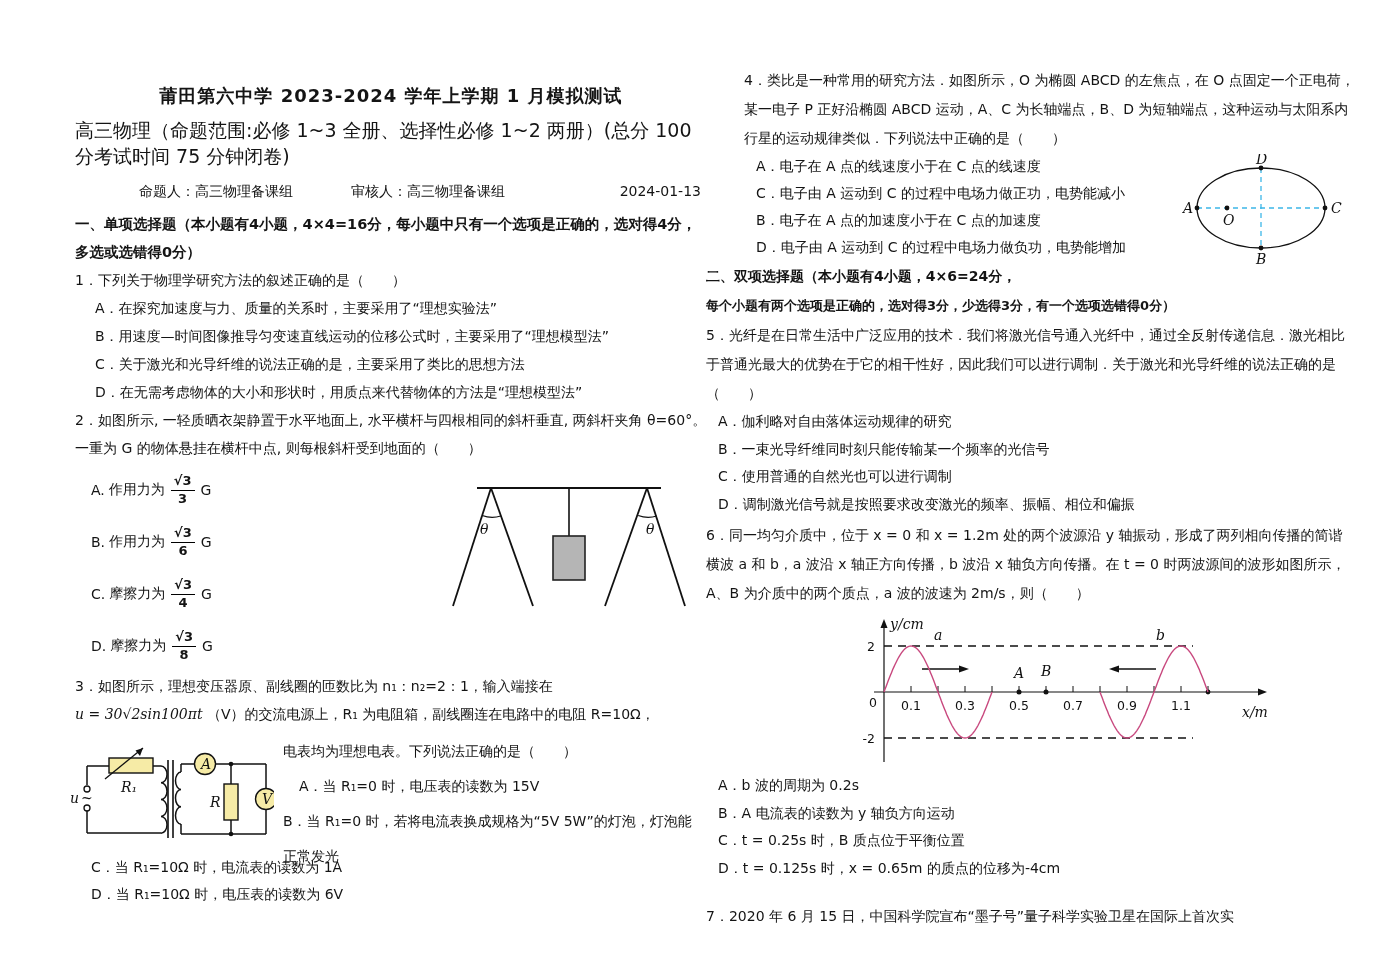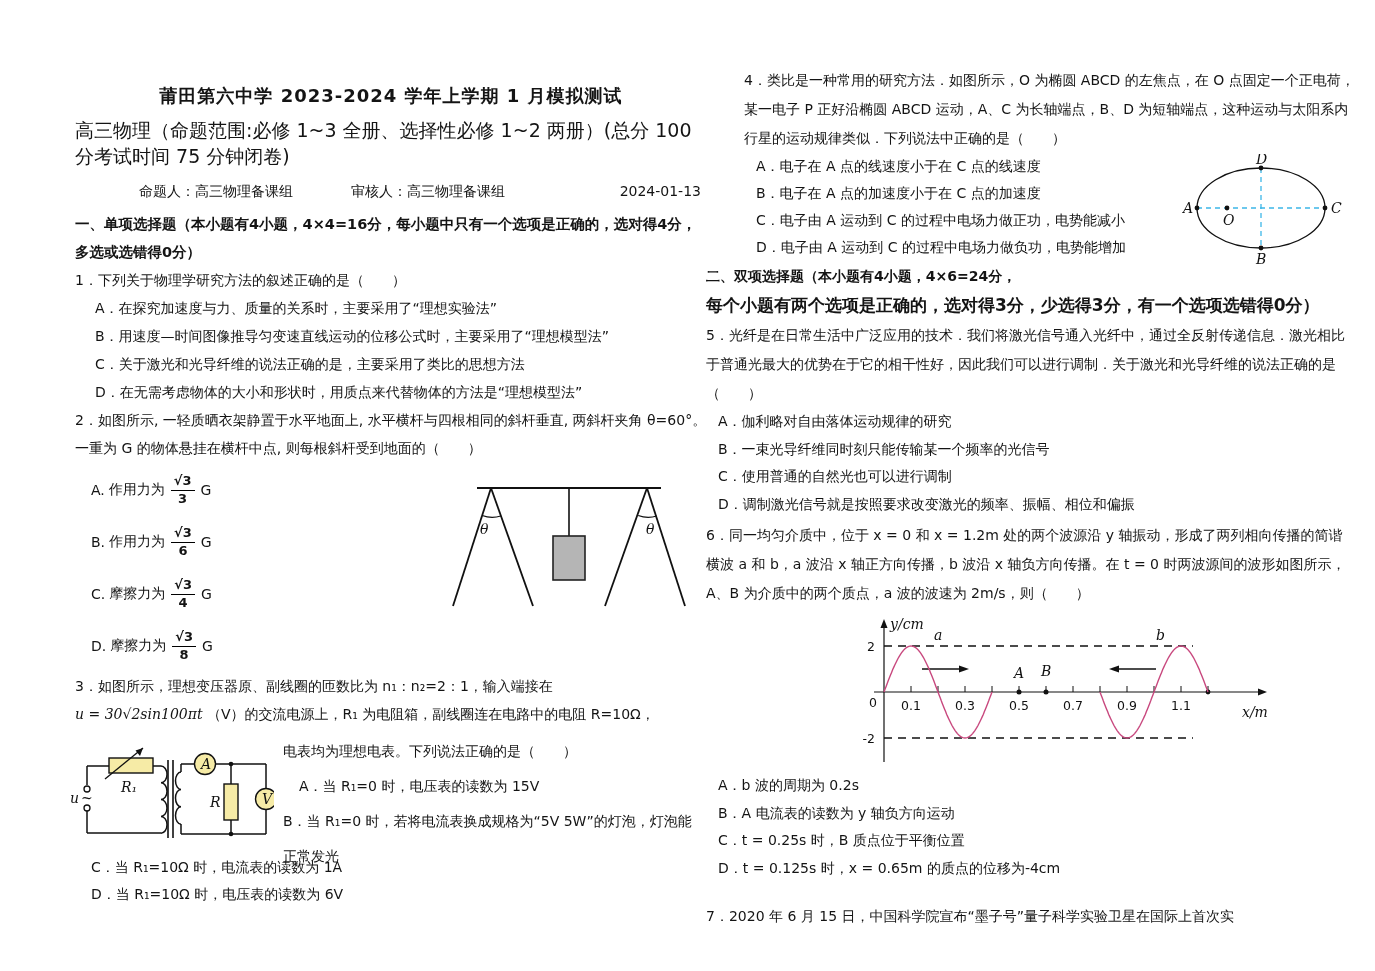--- a/index.html
+++ b/index.html
@@ -173,22 +173,22 @@
     </div>
     <p class="opt" style="text-indent:16px;line-height:27px;">C．当 R₁=10Ω 时，电流表的读数为 1A</p>
     <p class="opt" style="text-indent:16px;line-height:27px;">D．当 R₁=10Ω 时，电压表的读数为 6V</p>
   </div>
 
   <div class="col-right">
     <div class="q4wrap">
       <p class="stem">4．类比是一种常用的研究方法．如图所示，O 为椭圆 ABCD 的左焦点，在 O 点固定一个正电荷，某一电子 P 正好沿椭圆 ABCD 运动，A、C 为长轴端点，B、D 为短轴端点，这种运动与太阳系内行星的运动规律类似．下列说法中正确的是（　　）</p>
       <div class="q4opts">
         <p class="opt">A．电子在 A 点的线速度小于在 C 点的线速度</p>
+        <p class="opt">C．电子由 A 运动到 C 的过程中电场力做正功，电势能减小</p>
         <p class="opt">B．电子在 A 点的加速度小于在 C 点的加速度</p>
-        <p class="opt">C．电子由 A 运动到 C 的过程中电场力做正功，电势能减小</p>
         <p class="opt">D．电子由 A 运动到 C 的过程中电场力做负功，电势能增加</p>
       </div>
 
       <svg class="ellipsefig" width="164" height="112" viewBox="0 0 164 112">
         <ellipse cx="79" cy="54" rx="64" ry="40" fill="none" stroke="#111" stroke-width="1.3"></ellipse>
         <line x1="15" y1="54" x2="143" y2="54" stroke="#3db7e8" stroke-width="1.3" stroke-dasharray="5,4"></line>
         <line x1="79" y1="14" x2="79" y2="94" stroke="#3db7e8" stroke-width="1.3" stroke-dasharray="5,4"></line>
         <circle cx="15" cy="54" r="2.4" fill="#111"></circle>
         <circle cx="143" cy="54" r="2.4" fill="#111"></circle>
         <circle cx="79" cy="14" r="2.4" fill="#111"></circle>
@@ -196,21 +196,21 @@
         <circle cx="45" cy="54" r="2.4" fill="#111"></circle>
         <text class="lbl" x="1" y="59">A</text>
         <text class="lbl" x="149" y="59">C</text>
         <text class="lbl" x="74" y="10">D</text>
         <text class="lbl" x="74" y="110">B</text>
         <text class="lbl" x="41" y="71">O</text>
       </svg>
     </div>
 
     <p class="sec2">二、双项选择题（本小题有4小题，4×6=24分，</p>
-    <p class="sec2" style="font-size:17px;">每个小题有两个选项是正确的，选对得3分，少选得3分，有一个选项选错得0分）</p>
+    <p class="sec2" style="font-size:13px;">每个小题有两个选项是正确的，选对得3分，少选得3分，有一个选项选错得0分）</p>
 
     <p class="stem" style="margin-top:2px;">5．光纤是在日常生活中广泛应用的技术．我们将激光信号通入光纤中，通过全反射传递信息．激光相比于普通光最大的优势在于它的相干性好，因此我们可以进行调制．关于激光和光导纤维的说法正确的是（　　）</p>
     <p class="opt">A．伽利略对自由落体运动规律的研究</p>
     <p class="opt">B．一束光导纤维同时刻只能传输某一个频率的光信号</p>
     <p class="opt">C．使用普通的自然光也可以进行调制</p>
     <p class="opt">D．调制激光信号就是按照要求改变激光的频率、振幅、相位和偏振</p>
 
     <p class="stem" style="margin-top:3px;">6．同一均匀介质中，位于 x = 0 和 x = 1.2m 处的两个波源沿 y 轴振动，形成了两列相向传播的简谐横波 a 和 b，a 波沿 x 轴正方向传播，b 波沿 x 轴负方向传播。在 t = 0 时两波源间的波形如图所示，A、B 为介质中的两个质点，a 波的波速为 2m/s，则（　　）</p>
 
     <div class="wavewrap">

